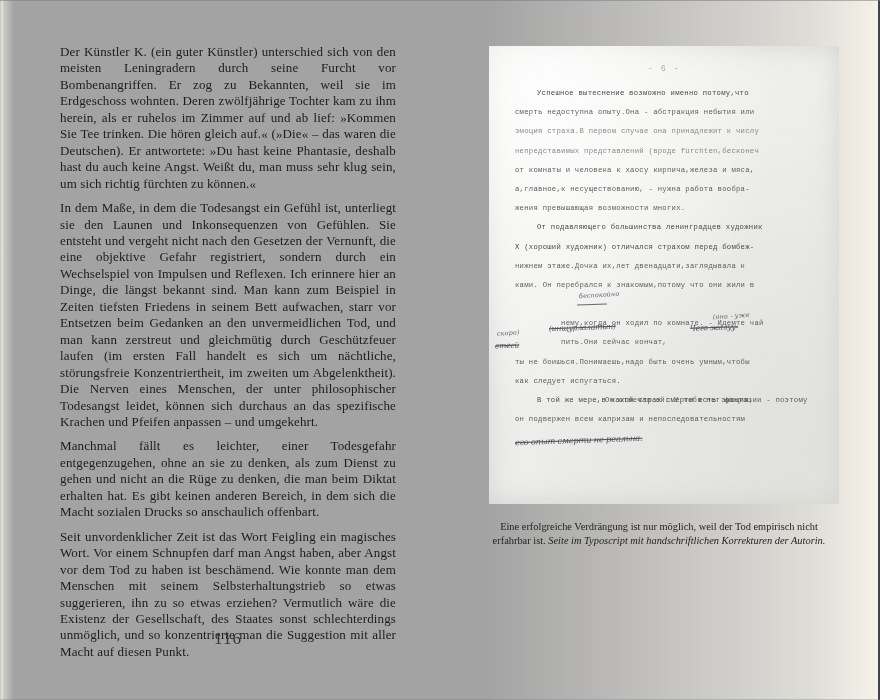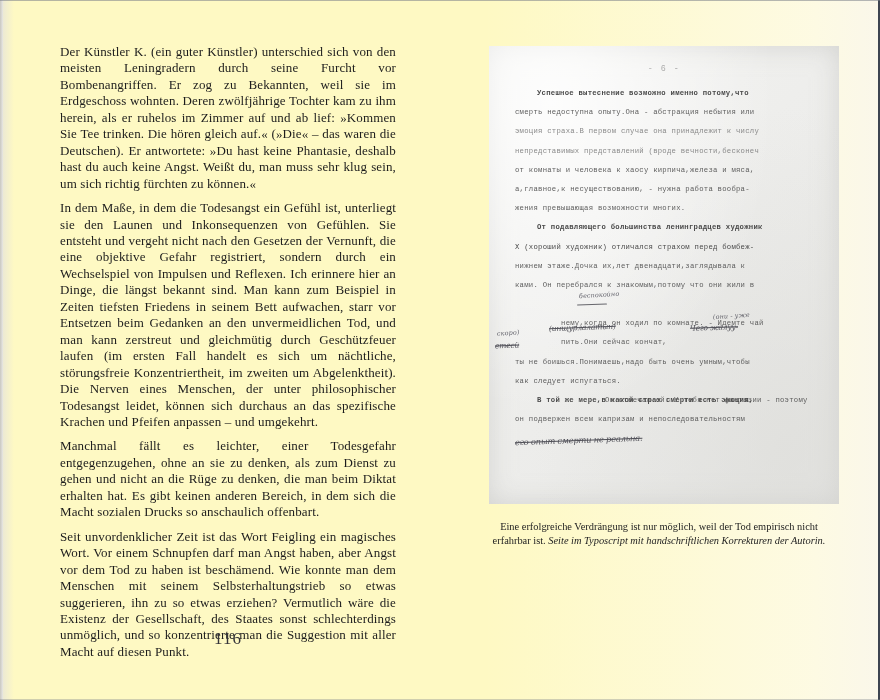--- a/index.html
+++ b/index.html
@@ -12,21 +12,21 @@
     height: 700px;
     overflow: hidden;
     font-family: "Liberation Serif", "DejaVu Serif", serif;
   }
 
   
   #book-spread {
     position: relative;
     width: 880px;
     height: 700px;
-    background: #fef9c3;
+    background: #a3a3a3;
     box-sizing: border-box;
   }
   
   #paper-tint {
     position: absolute;
     inset: 0;
     background:
       linear-gradient(to right,
         rgba(228,226,220,0.85) 0px,
         rgba(250,250,248,0.0) 14px,
@@ -139,21 +139,21 @@
   .ts-line {
     position: relative;
     font-family: "Liberation Mono", "DejaVu Sans Mono", monospace;
     font-size: 7.25px;
     line-height: 19.2px;
     color: #5e5e5e;
     white-space: pre;
     letter-spacing: 0.035em;
     height: 19.2px;
   }
-  .ts-line.indent { text-indent: 22px; font-weight: bold; }
+  .ts-line.indent { text-indent: 22px; }
   .ts-line.faint { color: #8a8a8a; }
   .ts-line.dark  { color: #4a4a4a; }
 
   
   .hand {
     position: absolute;
     font-family: "DejaVu Serif", serif;
     font-style: italic;
     font-size: 6.4px;
     color: #4b4b55;
@@ -223,21 +223,21 @@
     <div id="typescript-plate">
       <div id="plate-grain"></div>
 
       <div class="ts-head">- 6 -</div>
 
       <div class="ts-body">
 
         <div class="ts-line indent dark">Успешное вытеснение возможно именно потому,что</div>
         <div class="ts-line">смерть недоступна опыту.Она - абстракция небытия или</div>
         <div class="ts-line faint">эмоция страха.В первом случае она принадлежит к числу</div>
-        <div class="ts-line faint">непредставимых представлений (вроде вечности,бесконеч</div>
+        <div class="ts-line faint">непредставимых представлений (вроде fürchten,бесконеч</div>
         <div class="ts-line">от комнаты и человека к хаосу кирпича,железа и мяса,</div>
         <div class="ts-line">а,главное,к несуществованию, - нужна работа вообра-</div>
         <div class="ts-line">жения превышающая возможности многих.</div>
 
         <div class="ts-line indent dark">От подавляющего большинства ленинградцев художник</div>
         <div class="ts-line dark">X (хороший художник) отличался страхом перед бомбеж-</div>
         <div class="ts-line">нижнем этаже.Дочка их,лет двенадцати,заглядывала к</div>
         <div class="ts-line">ками. Он перебрался к знакомым,потому что они жили в</div>
 
         <div class="ts-line">

